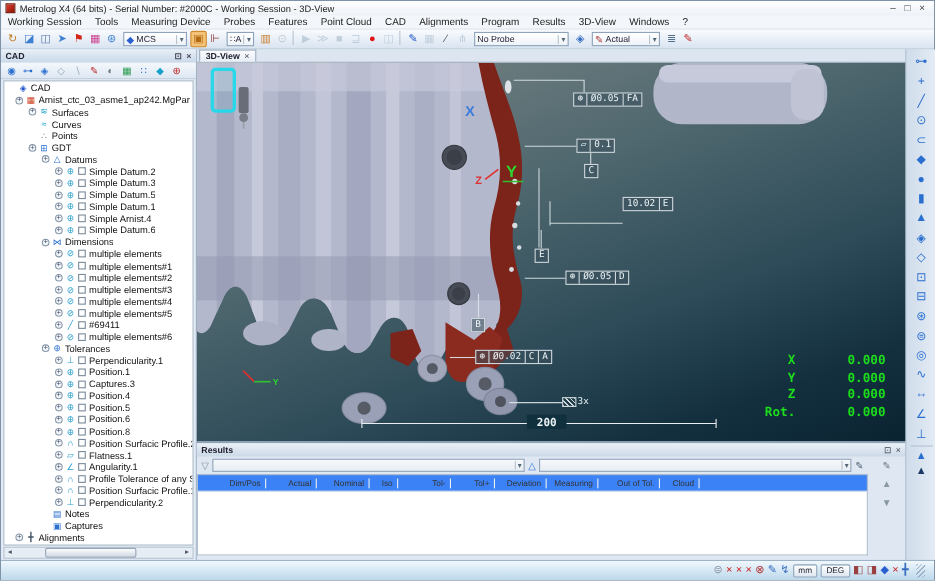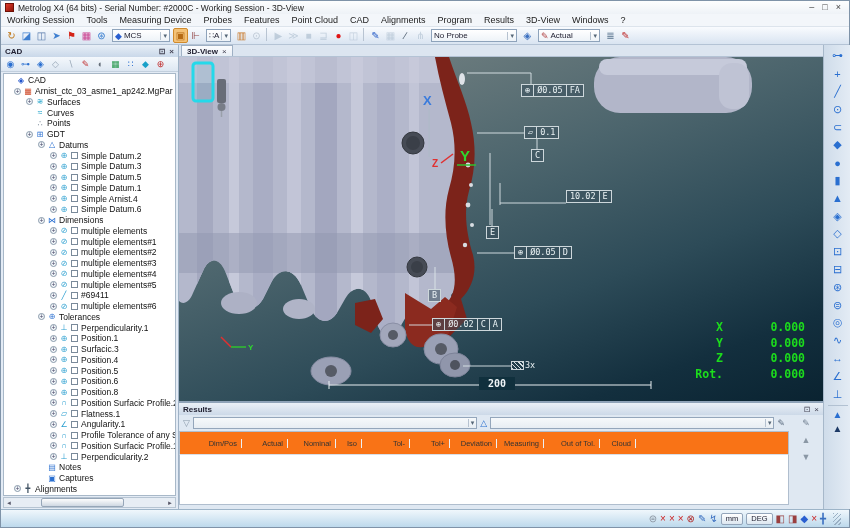--- a/index.html
+++ b/index.html
@@ -72,21 +72,21 @@
   
   .results { flex:1; background:#dfe8f2; display:flex; flex-direction:column; border-top:2px solid #8fa3b8; min-height:0; }
   .rhead { height:12px; display:flex; align-items:center; background:linear-gradient(#eaf0f7,#ccd9e8); font-size:8px; font-weight:bold; color:#223; padding:0 4px; flex:none; }
   .rhead .pbtns { margin-left:auto; display:flex; gap:4px; font-size:8px; color:#445; font-weight:normal; }
   .rbody { flex:1; display:flex; min-height:0; }
   .rleft { width:610px; flex:none; display:flex; flex-direction:column; }
   .rtools { height:16px; display:flex; align-items:center; gap:3px; padding:0 4px; flex:none; }
   .rti { font-size:9px; color:#55667a; }
   .rsel { flex:1; height:12px; background:linear-gradient(#f6f9fb,#e7edf3); border:1px solid #94a6bb; display:flex; align-items:center; justify-content:flex-end; }
   .rsel .caret { font-size:7px; color:#567; padding:0 2px; border-left:1px solid #b6c2d0; }
-  .rcolhead { height:24px; background:#f97316; border:1px solid #b0bece; border-bottom:1px solid #d8dee6; display:flex; align-items:center; flex:none; }
+  .rcolhead { height:16px; background:#3b82f6; border:1px solid #b0bece; border-bottom:1px solid #d8dee6; display:flex; align-items:center; flex:none; }
   span.rcol { font-size:7.5px; color:#333; text-align:right; padding-right:4px; border-right:1px solid #eceff3; white-space:nowrap; overflow:hidden; flex:none; }
   span.rcol:nth-of-type(1){ width:62px; }
   span.rcol:nth-of-type(2){ width:46px; }
   span.rcol:nth-of-type(3){ width:48px; }
   span.rcol:nth-of-type(4){ width:26px; }
   span.rcol:nth-of-type(5){ width:48px; }
   span.rcol:nth-of-type(6){ width:40px; }
   span.rcol:nth-of-type(7){ width:47px; }
   span.rcol:nth-of-type(8){ width:47px; }
   span.rcol:nth-of-type(9){ width:56px; }
@@ -399,21 +399,21 @@
             <span class="texp">+</span>
             <span class="ticon" style="color: rgb(42, 159, 208);">⊕</span>
             <span class="tcb"></span>
             <span class="tlabel">Position.1</span>
           </div>
 
           <div class="trow" style="padding-left: 46px;">
             <span class="texp">+</span>
             <span class="ticon" style="color: rgb(42, 159, 208);">⊕</span>
             <span class="tcb"></span>
-            <span class="tlabel">Surfacic.3</span>
+            <span class="tlabel">Captures.3</span>
           </div>
 
           <div class="trow" style="padding-left: 46px;">
             <span class="texp">+</span>
             <span class="ticon" style="color: rgb(42, 159, 208);">⊕</span>
             <span class="tcb"></span>
             <span class="tlabel">Position.4</span>
           </div>
 
           <div class="trow" style="padding-left: 46px;">
@@ -621,21 +621,21 @@
         <div class="fcf" style="left:342px; top:27px;">
           <span class="c">⊕</span>
           <span class="c">Ø0.05</span>
           <span class="c">FA</span>
         </div>
         <div class="fcf" style="left:345px; top:69px;">
           <span class="c">▱</span>
           <span class="c">0.1</span>
         </div>
         <div class="dbox" style="left:352px; top:92px;">C</div>
-        <div class="fcf" style="left:387px; top:133px;text-align:right;">
+        <div class="fcf" style="left:387px; top:122px;text-align:right;">
           <span class="c">10.02</span>
           <span class="c">E</span>
         </div>
         <div class="dbox" style="left:307px; top:169px;">E</div>
         <div class="fcf" style="left:335px; top:189px;">
           <span class="c">⊕</span>
           <span class="c">Ø0.05</span>
           <span class="c">D</span>
         </div>
         <div class="dbox" style="left:249px; top:232px;">B</div>

